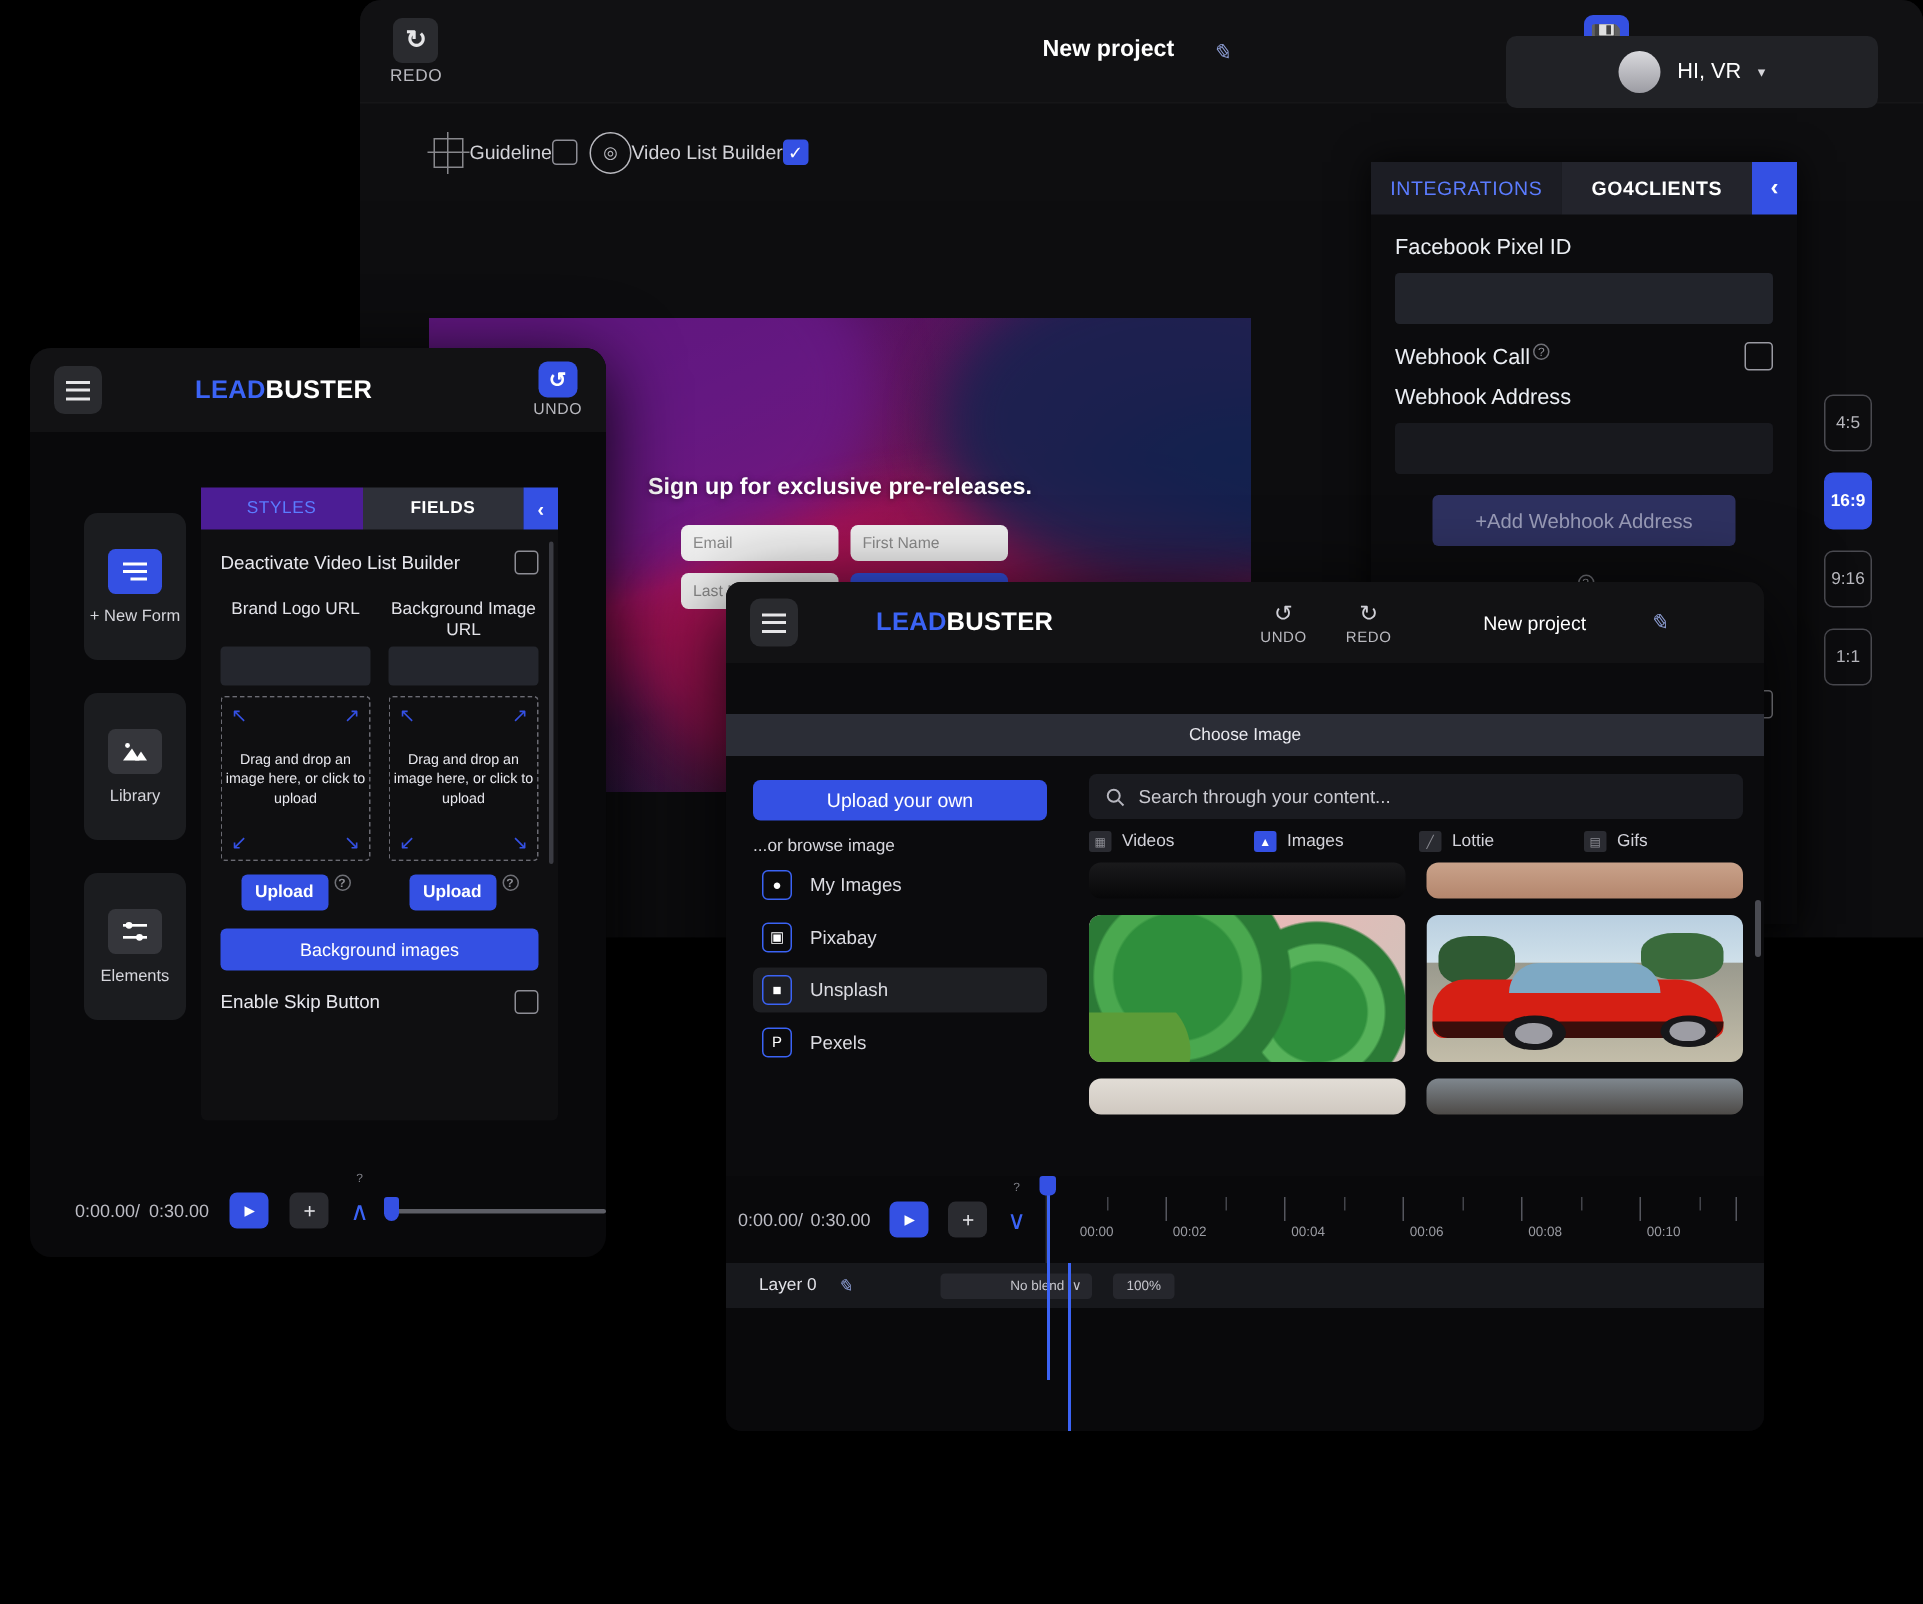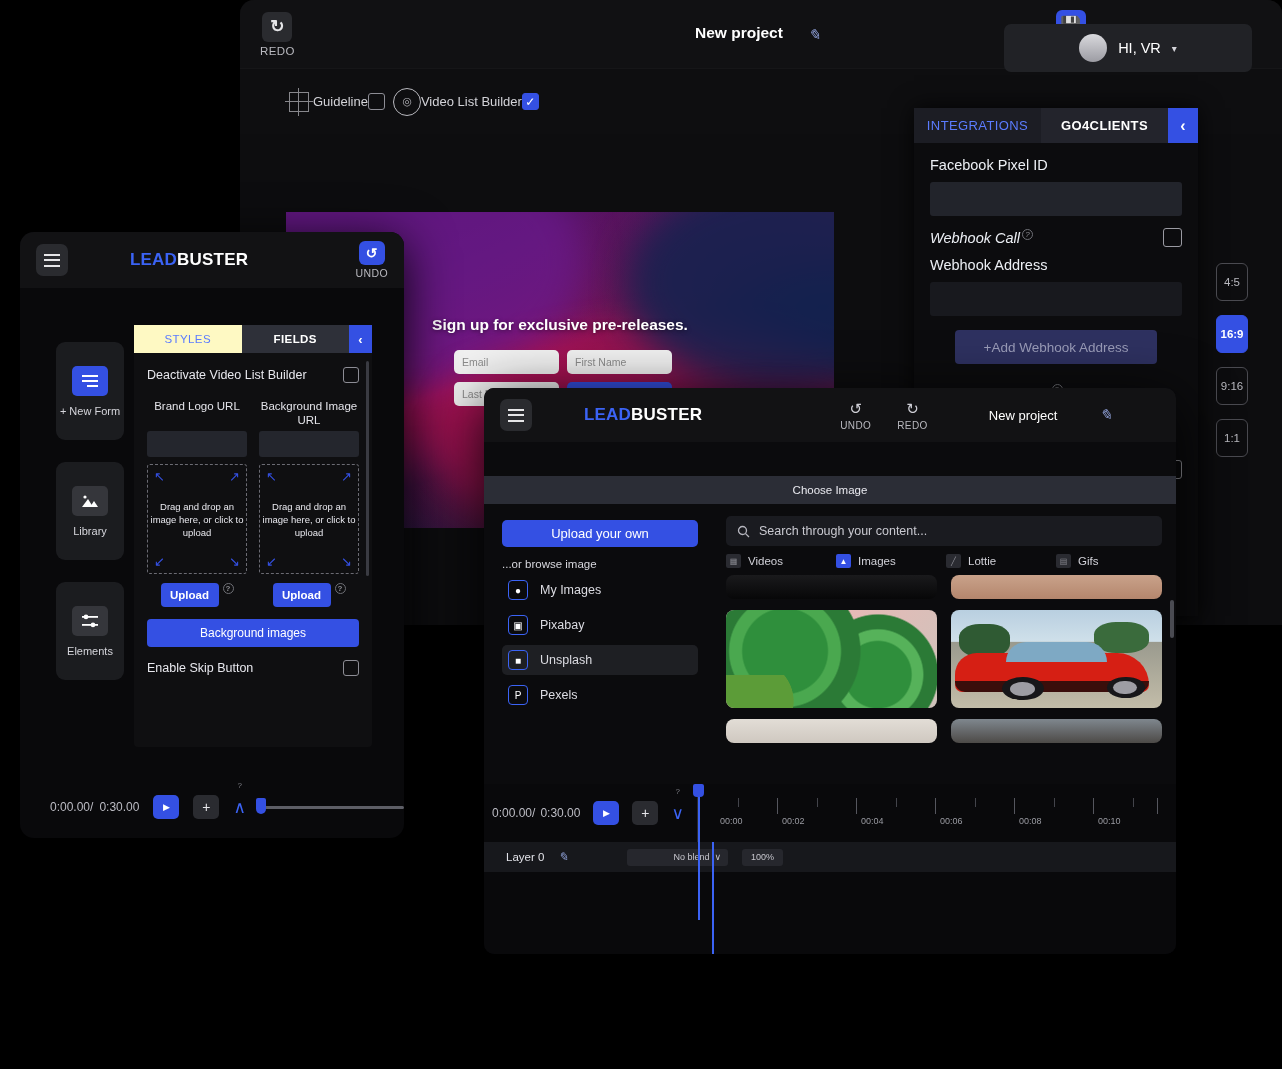--- a/index.html
+++ b/index.html
@@ -93,21 +93,21 @@
   }
   .integ-tabs { display:flex; height:35px; }
   .integ-tab { flex:1; display:flex;align-items:center;justify-content:center; font-size:13px; letter-spacing:.4px; cursor:pointer; }
   .integ-tab.a { background:#1c1d24; color:#5b7cff; }
   .integ-tab.b { background:#23242c; color:#fff; font-weight:600; }
   .integ-collapse { width:30px;background:#3450e3;display:flex;align-items:center;justify-content:center;color:#fff;font-size:16px;font-weight:700;cursor:pointer; }
   .integ-body { padding:14px 16px; }
   .fld-label { color:#eceff4; font-size:14.5px; margin-bottom:9px; }
   .fld-inp { height:34px; background:#22242b; border-radius:3px; margin-bottom:12px; }
   .fld-inp.dim { background:#18191e; }
-  .row-between { display:flex; align-items:center; justify-content:space-between;font-style:italic; }
+  .row-between { display:flex; align-items:center; justify-content:space-between; }
   .q { display:inline-block; width:11px;height:11px;border:1px solid #6f7076;border-radius:50%;
        color:#8d8e94;font-size:8px;line-height:9px;text-align:center;vertical-align:super;margin-left:2px; }
   .chk-o { width:19px;height:19px;border:1.4px solid #9a9aa2;border-radius:3px;cursor:pointer; }
   .add-wh {
     margin:14px auto 0; width:202px;height:34px;border-radius:4px;background:#2e3160;
     display:flex;align-items:center;justify-content:center;color:#9a9cb8;font-size:13.5px;cursor:pointer;
   }
 
   
   .win-left {
@@ -127,21 +127,21 @@
     display:flex;flex-direction:column;align-items:center;justify-content:center;gap:9px;cursor:pointer; }
   .sb-ico { width:36px;height:30px;border-radius:5px;display:flex;align-items:center;justify-content:center; }
   .sb-txt { color:#d6d6dc; font-size:11px; }
 
   .panel {
     position:absolute; left:134px; top:325px; width:238px; height:422px;
     background:#0f0f11; border-radius:4px; z-index:11;
   }
   .ptabs { display:flex; height:28px; }
   .ptab { flex:1; display:flex;align-items:center;justify-content:center;font-size:11.5px;letter-spacing:.4px;cursor:pointer; }
-  .ptab.a { background:#fef9c3; color:#5b7cff; }
+  .ptab.a { background:#4c1d95; color:#5b7cff; }
   .ptab.b { background:#2e3039; color:#fff; font-weight:600; }
   .pcol { width:23px; background:#3450e3; display:flex;align-items:center;justify-content:center;color:#fff;font-size:13px;font-weight:700;cursor:pointer; }
   .pbody { padding:14px 13px; position:relative; }
   .p-row { display:flex; align-items:center; justify-content:space-between; }
   .p-title { color:#e8e8ee; font-size:12.5px; }
   .chk-s { width:16px;height:16px;border:1.3px solid #8d8d95;border-radius:3px;cursor:pointer; }
   .two { display:flex; gap:12px; margin-top:16px; }
   .col { flex:1; }
   .col-h { color:#e3e3e9; font-size:11.5px; text-align:center; min-height:28px; line-height:14px; }
   .col-inp { height:26px; background:#24262d; border-radius:3px; margin-top:4px; }

